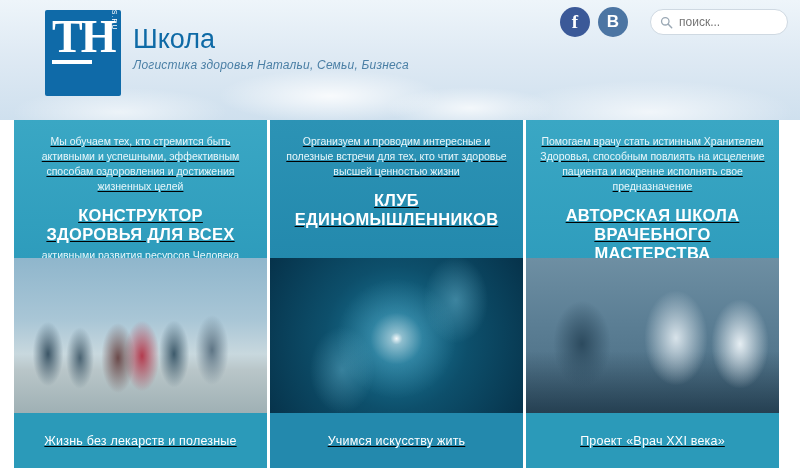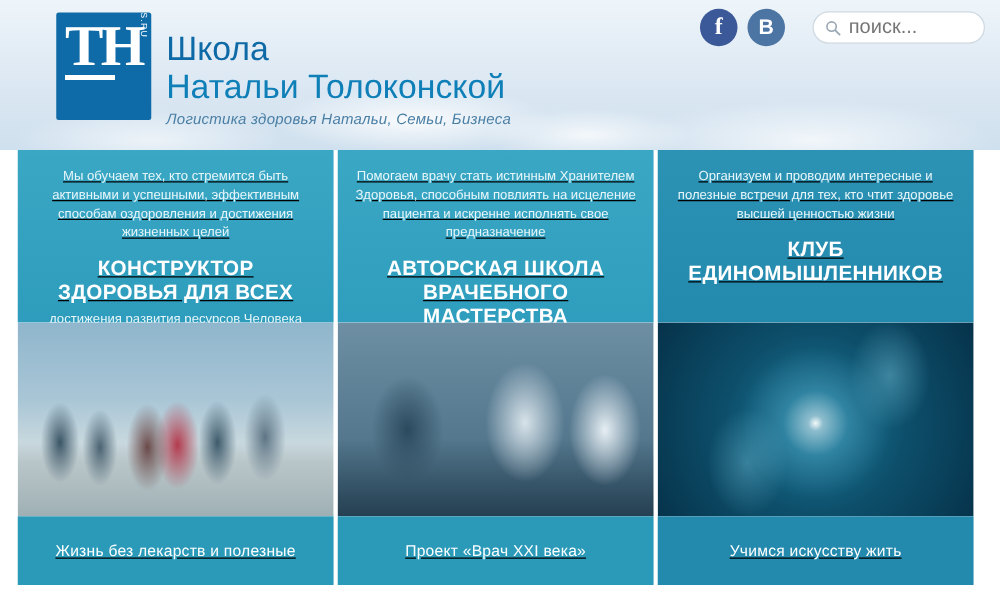--- a/index.html
+++ b/index.html
@@ -151,21 +151,21 @@
   .search-icon {
     margin: 0 6px 0 9px;
     flex: none;
     line-height: 0;
   }
   .search-input {
     border: none;
     outline: none;
     background: transparent;
     font-family: "Liberation Sans", sans-serif;
-    font-size: 16px;
+    font-size: 12px;
     color: #b91c1c;
     width: 104px;
     padding: 0;
   }
 
   
   .cols {
     position: relative;
     display: flex;
     width: 800px;
@@ -287,21 +287,20 @@
     <div class="header-clouds"></div>
 
     <a class="logo-wrap">
       <div class="logo-mark">
         <div class="tn">ТН</div>
         <div class="bar"></div>
         <div class="vtext">HEALTHLOGISTICS.RU</div>
       </div>
       <div class="logo-text">
         <div class="logo-line1">Школа</div>
-        <div class="logo-line2">Натальи Толоконской</div>
         <div class="logo-tag">Логистика здоровья Натальи, Семьи, Бизнеса</div>
       </div>
     </a>
 
     <div class="social">
       <div class="soc-btn fb">f</div>
       <div class="soc-btn vk">B</div>
     </div>
 
     <div class="search-box">
@@ -314,46 +313,46 @@
       <input class="search-input" type="text" placeholder="поиск..." style="">
     </div>
   </div>
 
   <div class="cols">
 
     <div class="col c1">
       <div class="col-top">
         <div class="col-lead">Мы обучаем тех, кто стремится быть активными и успешными, эффективным способам оздоровления и достижения жизненных целей</div>
         <div class="col-title">КОНСТРУКТОР ЗДОРОВЬЯ ДЛЯ ВСЕХ</div>
-        <div class="col-sub">достижения развития ресурсов Человека</div>
+        <div class="col-sub">активными развития ресурсов Человека</div>
       </div>
       <div class="col-photo">
         <div class="photo-beach"></div>
       </div>
       <div class="col-caption">Жизнь без лекарств и полезные</div>
+    </div>
+
+    <div class="col c2">
+      <div class="col-top">
+        <div class="col-lead">Организуем и проводим интересные и полезные встречи для тех, кто чтит здоровье высшей ценностью жизни</div>
+        <div class="col-title">КЛУБ ЕДИНОМЫШЛЕННИКОВ</div>
+        <div class="col-sub"></div>
+      </div>
+      <div class="col-photo">
+        <div class="photo-hands"></div>
+      </div>
+      <div class="col-caption">Учимся искусству жить</div>
     </div>
 
     <div class="col c3">
       <div class="col-top">
         <div class="col-lead">Помогаем врачу стать истинным Хранителем Здоровья, способным повлиять на исцеление пациента и искренне исполнять свое предназначение</div>
         <div class="col-title">АВТОРСКАЯ ШКОЛА ВРАЧЕБНОГО МАСТЕРСТВА</div>
         <div class="col-sub">знания и навыки для практикующего врача</div>
       </div>
       <div class="col-photo">
         <div class="photo-lab"></div>
       </div>
       <div class="col-caption">Проект «Врач XXI века»</div>
     </div>
 
-    <div class="col c2">
-      <div class="col-top">
-        <div class="col-lead">Организуем и проводим интересные и полезные встречи для тех, кто чтит здоровье высшей ценностью жизни</div>
-        <div class="col-title">КЛУБ ЕДИНОМЫШЛЕННИКОВ</div>
-        <div class="col-sub"></div>
-      </div>
-      <div class="col-photo">
-        <div class="photo-hands"></div>
-      </div>
-      <div class="col-caption">Учимся искусству жить</div>
-    </div>
-
   </div>
 </div>
 
 </body></html>

